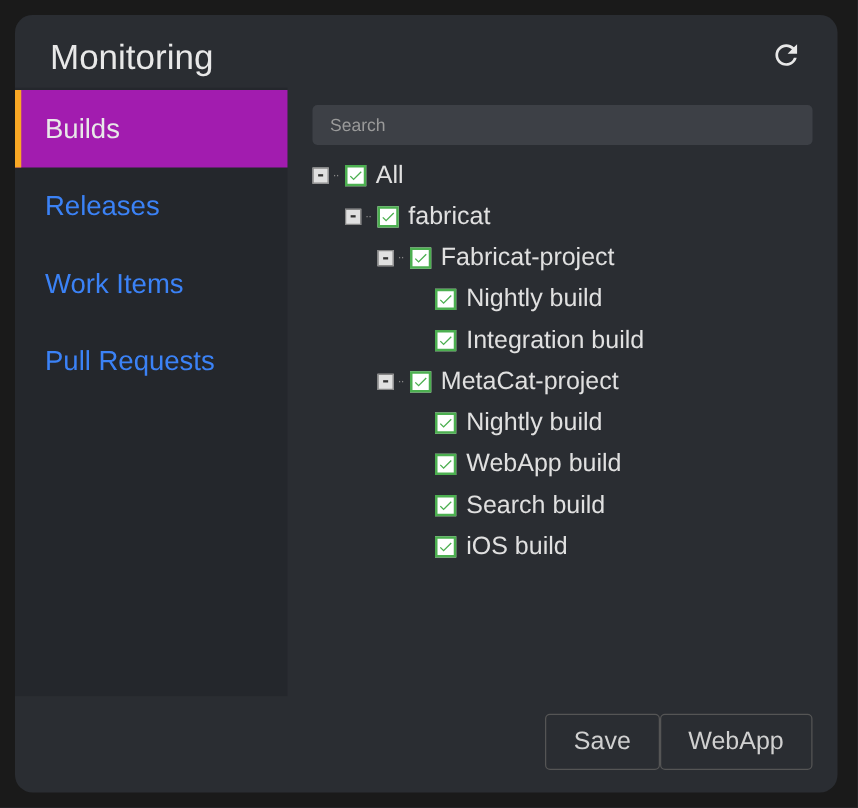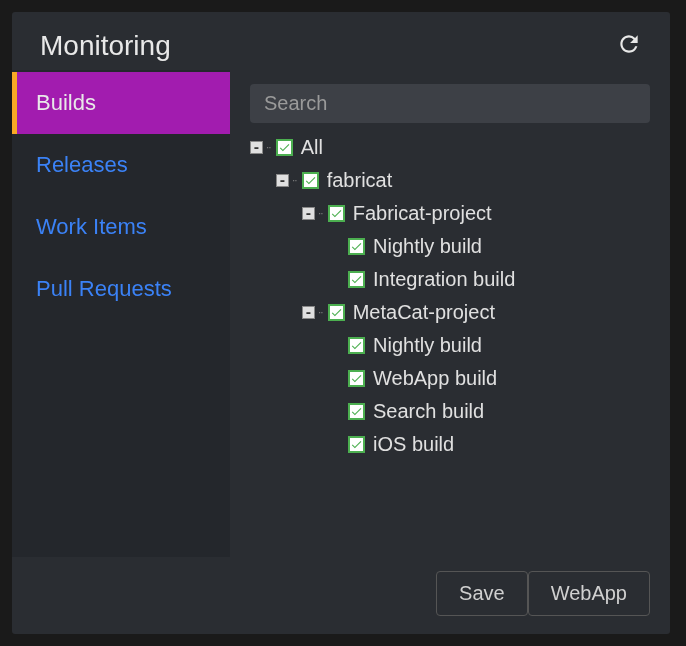--- a/index.html
+++ b/index.html
@@ -8,21 +8,21 @@
       background: #1a1a1a;
       width: 686px;
       height: 646px;
       overflow: hidden;
     }
     .panel {
       background: #2a2d32;
       width: 658px;
       height: 622px;
       margin: 12px;
-      border-radius: 3px;
+      border-radius: 14px;
       position: relative;
       display: flex;
       flex-direction: column;
     }
     .header {
       display: flex;
       align-items: center;
       justify-content: space-between;
       padding: 18px 28px 8px 28px;
     }
@@ -71,21 +71,21 @@
       flex: 1;
       padding: 14px 20px 10px 20px;
       overflow: auto;
     }
     .search-box {
       width: 100%;
       background: #3d4046;
       border: none;
       border-radius: 4px;
       color: #ccc;
-      font-size: 20px;
+      font-size: 14px;
       padding: 8px 14px;
       margin-bottom: 8px;
     }
     .search-box::placeholder { color: #9a9a9a; }
     .tree { color: #e0e0e0; font-size: 20px; }
     .tree-node {
       display: flex;
       align-items: center;
       padding: 5px 0;
       white-space: nowrap;

